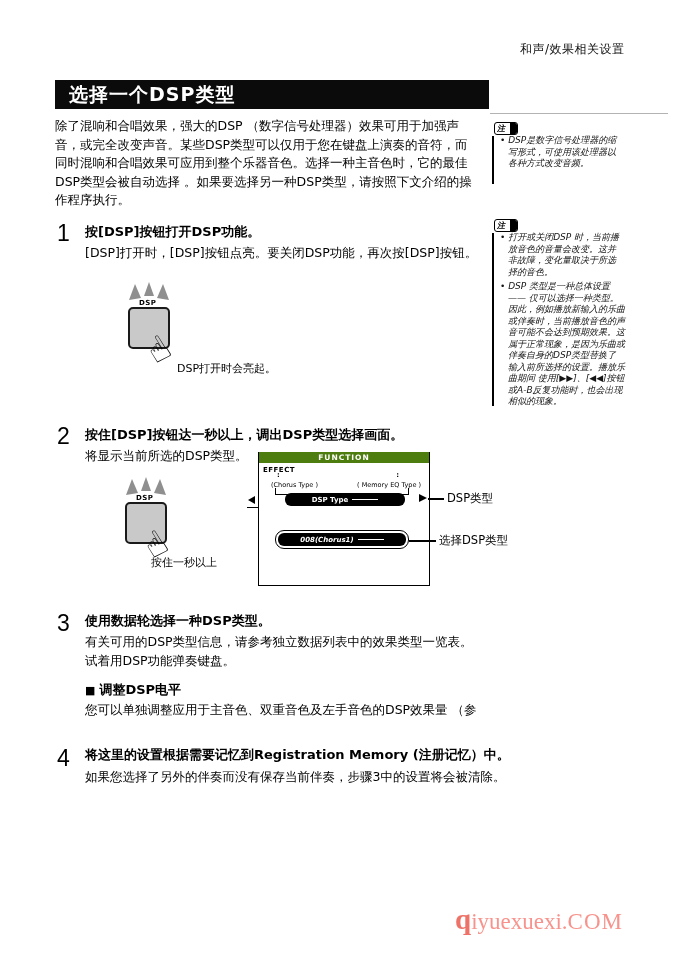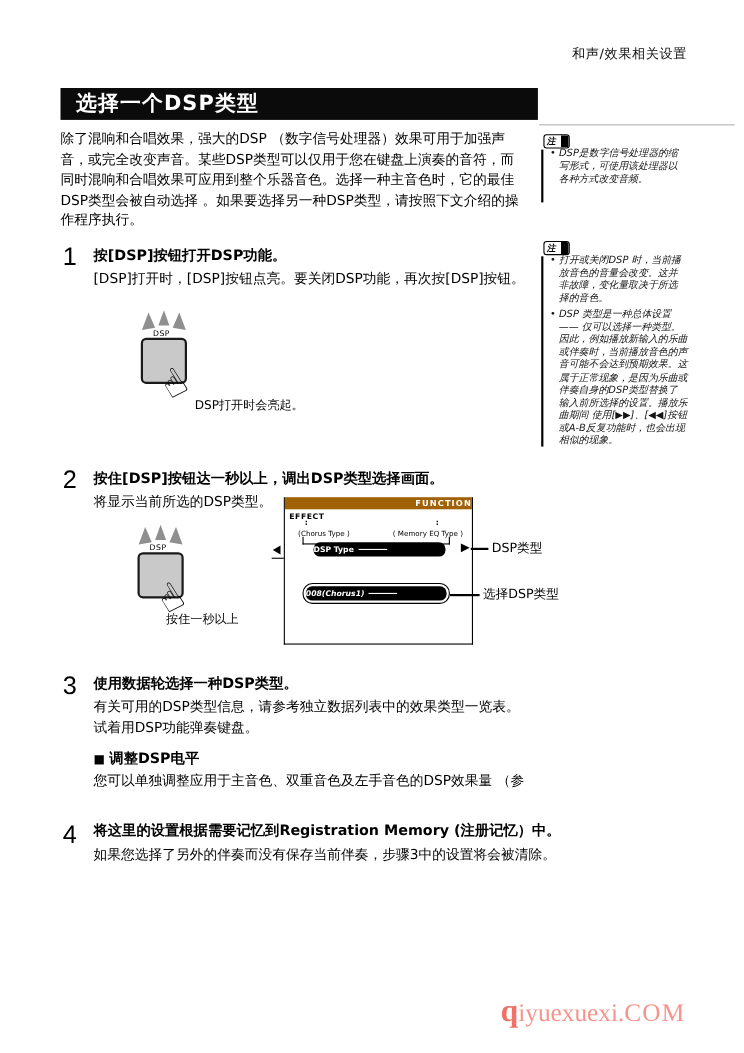--- a/index.html
+++ b/index.html
@@ -24,35 +24,35 @@
   .note-icon{width:22px;height:11px;border:1px solid #000;border-radius:3px;display:flex;
              align-items:center;overflow:hidden;background:#fff;}
   .note-icon .zh{font-size:8px;font-style:italic;font-weight:bold;padding-left:2px;line-height:10px;}
   .note-icon .blk{margin-left:auto;width:7px;height:100%;background:#000;}
   .note-vline{width:2px;background:#000;}
   .note-text{width:173px;font-size:9px;line-height:11.5px;font-style:italic;color:#141414;
              white-space:pre-line;padding-left:8px;text-indent:-8px;}
 
   
   .dsp-btn{width:38px;height:38px;background:#c9c9c9;border:2px solid #1a1a1a;border-radius:5px;}
-  .dsp-lbl{font-size:7px;font-weight:normal;letter-spacing:.5px;}
+  .dsp-lbl{font-size:7px;font-weight:bold;letter-spacing:.5px;}
   .hand{font-size:34px;transform:rotate(-32deg);line-height:1;}
 
   
   .lcd{width:170px;height:133px;border-left:1.5px solid #000;border-right:1.5px solid #000;
        border-bottom:1.5px solid #000;}
-  .lcd-header{height:11px;background:#a16207;color:#fff;font-size:7.5px;font-weight:bold;
-              text-align:right;line-height:11px;letter-spacing:1px;}
+  .lcd-header{height:11px;background:#4d7c0f;color:#fff;font-size:7.5px;font-weight:bold;
+              text-align:center;line-height:11px;letter-spacing:1px;}
   .lcd-section{font-size:7px;font-weight:bold;letter-spacing:.5px;}
   .lcd-item{font-size:6.5px;letter-spacing:0;white-space:nowrap;}
   .lcd-dots{font-size:7px;font-weight:bold;}
   .bracket-l{width:12px;height:6px;border-left:1.5px solid #000;border-bottom:1.5px solid #000;}
   .bracket-r{width:12px;height:6px;border-right:1.5px solid #000;border-bottom:1.5px solid #000;}
   .pill{background:#000;color:#fff;border-radius:6px;font-size:7px;font-weight:bold;
-        display:flex;align-items:center;}
+        display:flex;align-items:center;justify-content:center;}
   .lead{display:inline-block;width:26px;height:1px;background:#fff;margin-left:4px;}
   .value-outer{border:1.5px solid #000;border-radius:9px;padding:2px;background:#fff;}
   .tri-left{width:0;height:0;border-top:4.5px solid transparent;border-bottom:4.5px solid transparent;
             border-right:7px solid #000;}
   .tri-right{width:0;height:0;border-top:4.5px solid transparent;border-bottom:4.5px solid transparent;
              border-left:8px solid #000;}
   .callout-line{background:#000;height:1.5px;}
   .callout-label{font-size:11.5px;}
 
   

